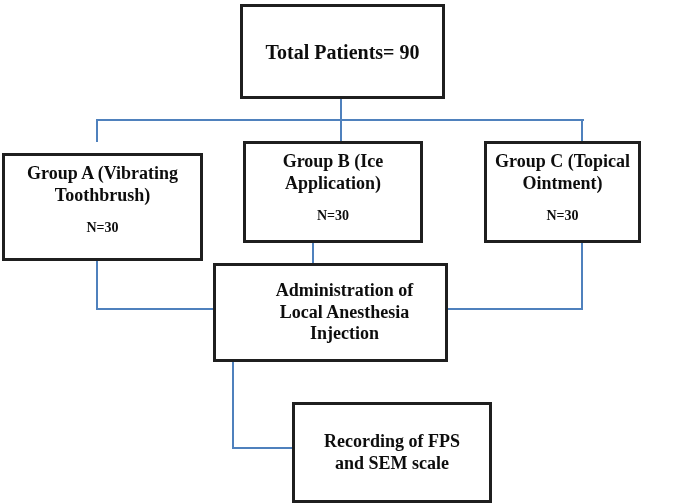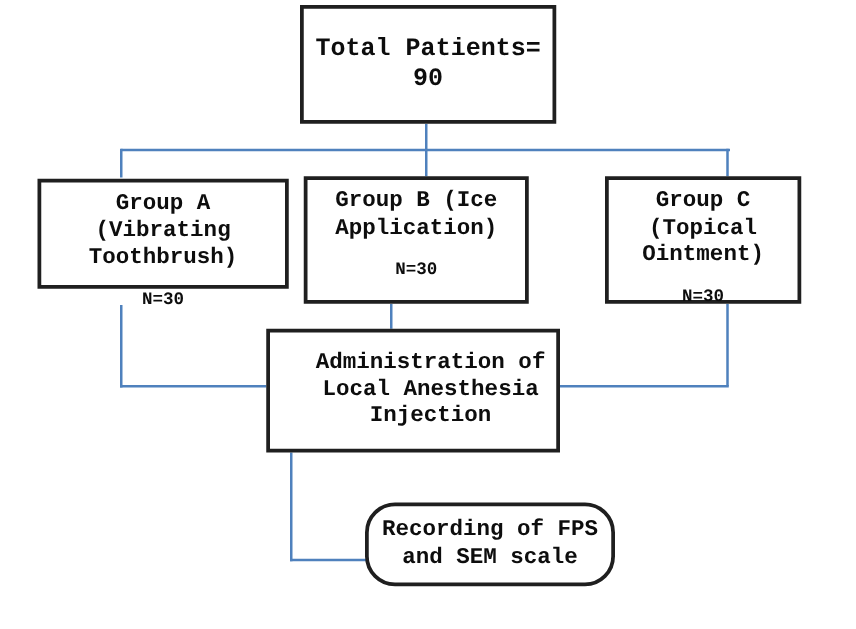--- a/index.html
+++ b/index.html
@@ -5,21 +5,21 @@
   html, body {
     margin: 0;
     padding: 0;
     background: #ffffff;
   }
   .canvas {
     position: relative;
     width: 685px;
     height: 503px;
     background: var(--background, #ffffff);
-    font-family: Liberation Mono, monospace;
+    font-family: Liberation Serif, serif;
     overflow: hidden;
   }
   
   .node {
     position: absolute;
     box-sizing: border-box;
     background: var(--fill, #ffffff);
     border: 3px solid var(--border, #1f1f1f);
     color: var(--text, #0d0d0d);
     font-weight: bold;
@@ -44,25 +44,25 @@
     margin-top: 14px;
   }
   
   .conn {
     position: absolute;
     background: var(--connector, #4f81bd);
     z-index: 1;
   }
   
   .node.total      { left: 240px; top: 4px;   width: 205px; height: 95px; }
-  .node.group-a    { left: 2px;   top: 143px; width: 201px; height: 88px; margin-left: 28px; }
+  .node.group-a    { left: 2px;   top: 153px; width: 201px; height: 108px; }
   .node.group-b    { left: 243px; top: 141px; width: 180px; height: 102px; }
   .node.group-c    { left: 484px; top: 141px; width: 157px; height: 102px; }
   .node.anesthesia { left: 213px; top: 263px; width: 235px; height: 99px; padding-left: 28px; }
-  .node.recording  { left: 292px; top: 402px; width: 200px; height: 67px; border-radius: 24px; }
+  .node.recording  { left: 292px; top: 402px; width: 200px; height: 101px; }
   
   .c1  { left: 340px; top: 99px;  width: 2px;   height: 43px; }  
   .c2  { left: 97px;  top: 119px; width: 487px; height: 2px; }   
   .c3  { left: 96px;  top: 119px; width: 2px;   height: 23px; }  
   .c4  { left: 581px; top: 119px; width: 2px;   height: 23px; }  
   .c5  { left: 96px;  top: 244px; width: 2px;   height: 66px; }  
   .c6  { left: 96px;  top: 308px; width: 118px; height: 2px; }   
   .c7  { left: 312px; top: 243px; width: 2px;   height: 21px; }  
   .c8  { left: 581px; top: 243px; width: 2px;   height: 66px; }  
   .c9  { left: 411px; top: 308px; width: 172px; height: 2px; }   

